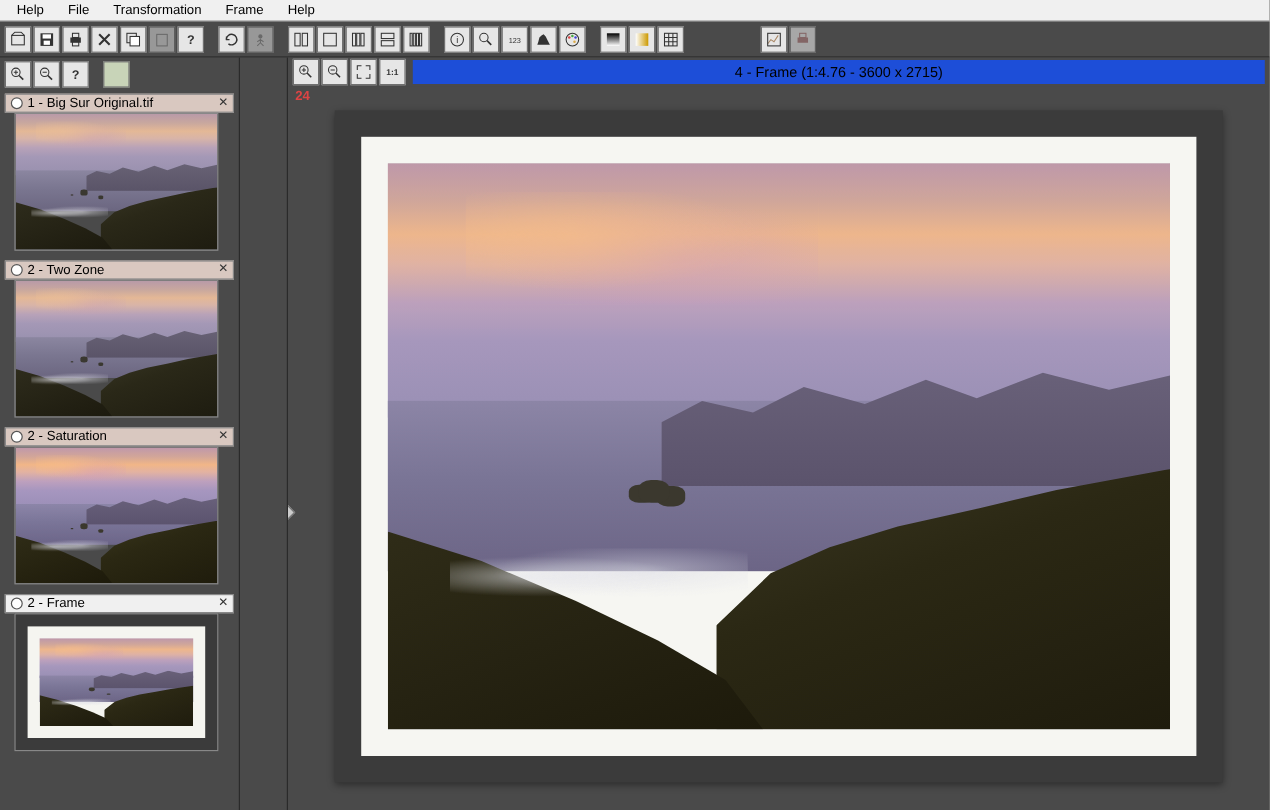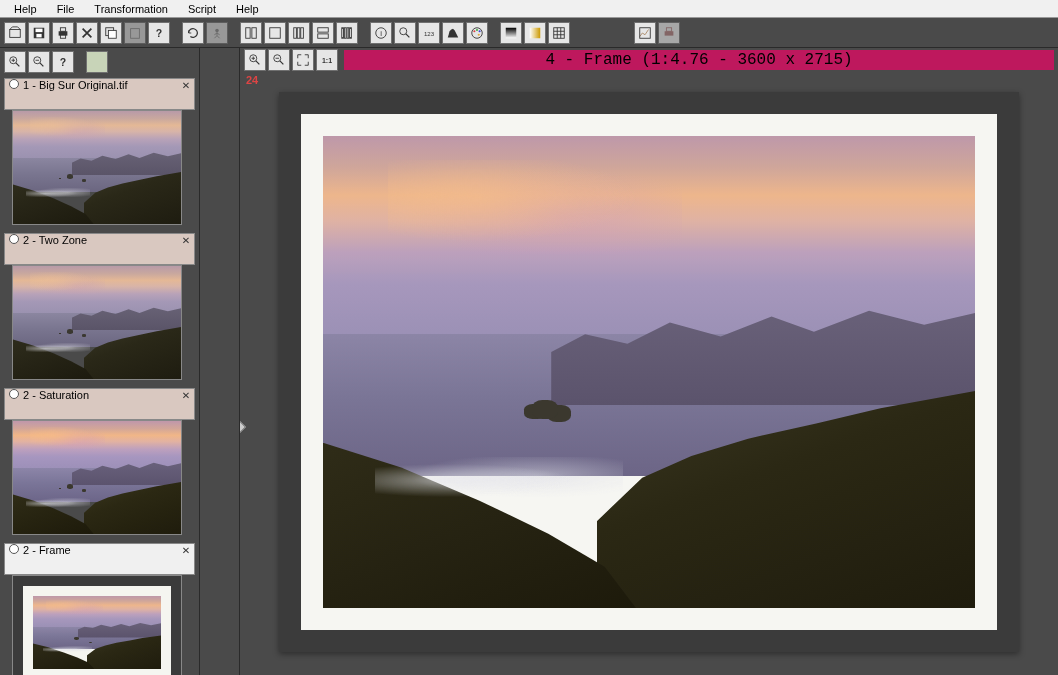--- a/index.html
+++ b/index.html
@@ -69,25 +69,25 @@
   border: 1px solid #707070;
 }
 .thumb-list {
   flex: 1;
   overflow-y: auto;
 }
 .thumb-item {
   margin: 2px 4px 8px 4px;
 }
 .thumb-header {
-  height: 32px;
+  height: 16px;
   background: #d9c8c0;
   border: 1px solid #888;
   display: flex;
-  align-items: flex-start;
+  align-items: center;
   font-size: 11px;
   color: #000;
   position: relative;
 }
 .thumb-header.selected { background: #f0f0f0; }
 .thumb-header .radio {
   width: 10px; height: 10px;
   border: 1px solid #555;
   border-radius: 50%;
   background: #fff;
@@ -129,28 +129,27 @@
   display: flex;
   align-items: center;
   padding: 0 4px;
   gap: 2px;
   background: #4a4a4a;
 }
 .canvas-toolbar .tb-btn { width: 22px; height: 22px; }
 .canvas-title {
   flex: 1;
   height: 20px;
-  background: #be185d;
+  background: #1d4ed8;
   margin-left: 4px;
   display: flex;
   align-items: center;
   justify-content: center;
-  font-size: 16px;
+  font-size: 12px;
   color: #000;
-  font-family: Liberation Mono, monospace;
 }
 .canvas-viewport {
   flex: 1;
   background: #4a4a4a;
   padding: 20px 30px 0 30px;
   position: relative;
   overflow: hidden;
 }
 .red-marker {
   position: absolute;
@@ -226,21 +225,21 @@
   background:#3a3830; border-radius:40%; box-shadow: 14px 4px 0 -1px #3a3830, -10px 2px 0 -2px #3a3830;
 }
 </style>
 </head>
 <body>
 
 <div class="menubar">
   <div class="menu-item">Help</div>
   <div class="menu-item">File</div>
   <div class="menu-item">Transformation</div>
-  <div class="menu-item">Script</div>
+  <div class="menu-item">Frame</div>
   <div class="menu-item">Help</div>
 </div>
 
 <div class="toolbar">
   <div class="tb-btn">
       <svg viewBox="0 0 16 16">
         <rect x="2" y="4" width="12" height="9" fill="none" stroke="#333"></rect>
         <path d="M2 4 L5 1 L11 1 L14 4" fill="none" stroke="#333"></path>
       </svg>
     </div>

